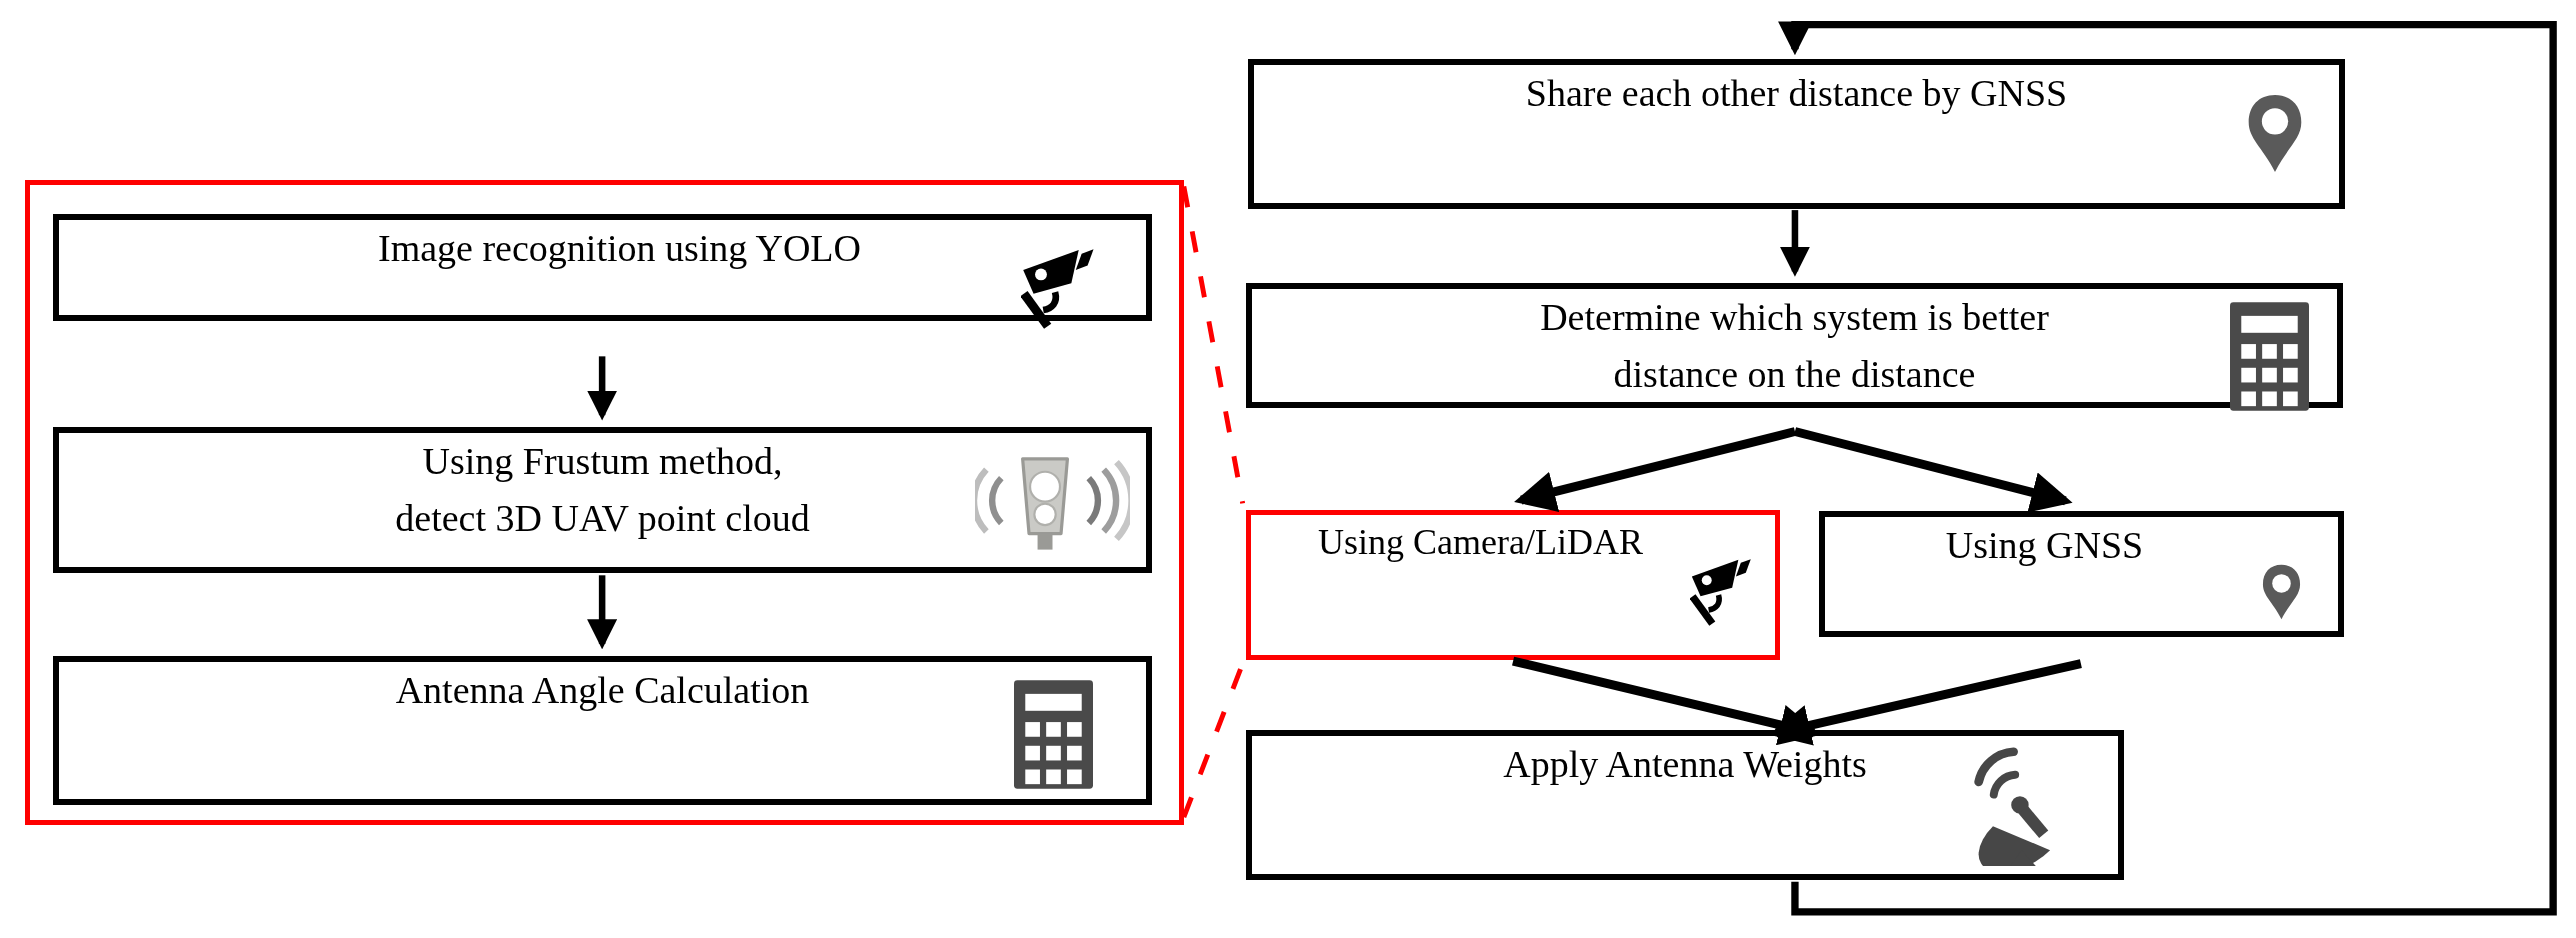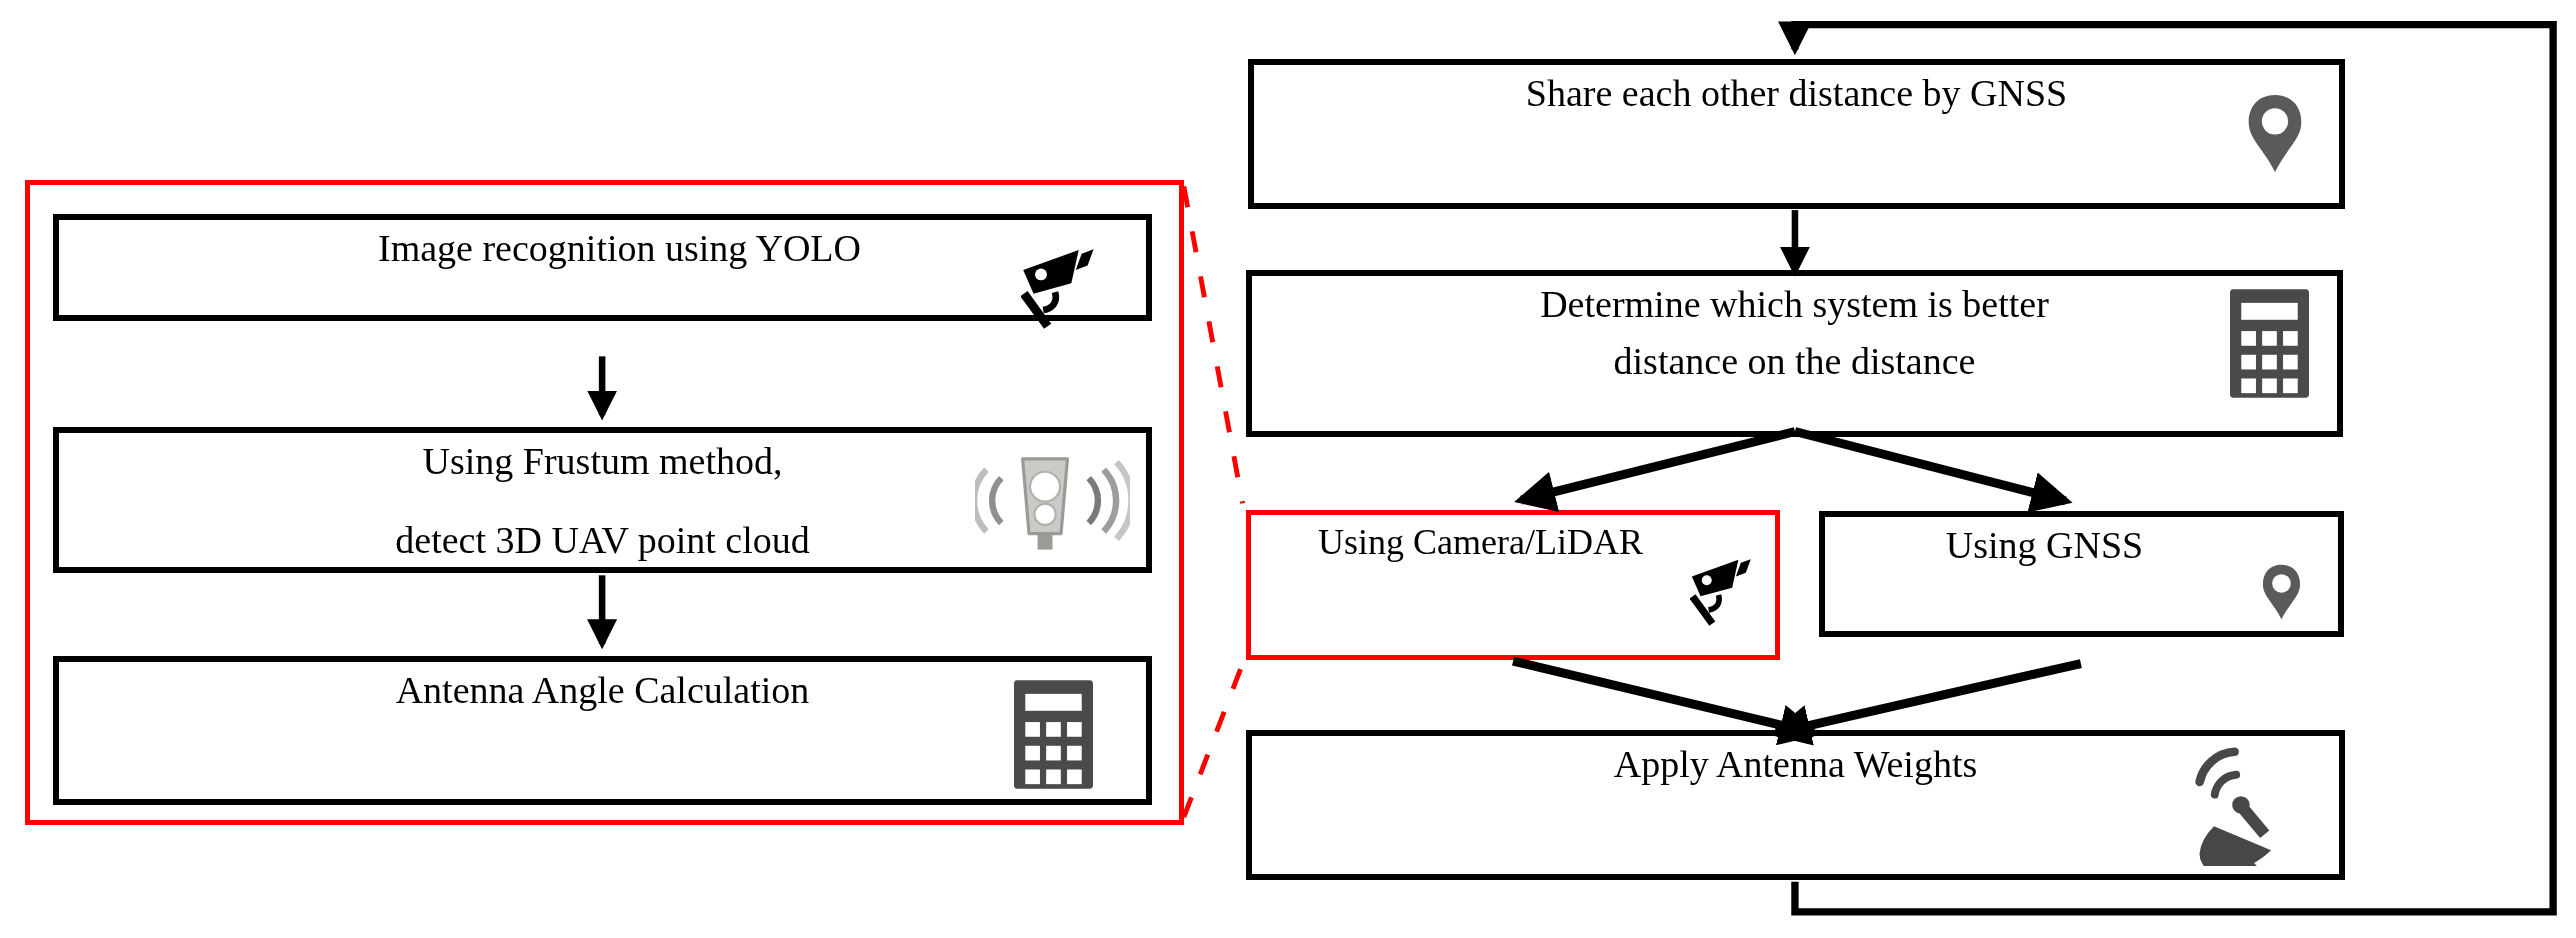--- a/index.html
+++ b/index.html
@@ -58,21 +58,21 @@
       <svg viewBox="0 0 100 110" width="74" height="83">
         <path d="M3 30 L78 3 L68 48 L17 62 Z" fill="#000"></path>
         <circle cx="27" cy="36" r="8" fill="#fff"></circle>
         <path d="M82 8 L98 2 L90 24 L74 30 Z" fill="#000"></path>
         <path d="M46 60 C 50 74 42 82 30 84" fill="none" stroke="#000" stroke-width="9"></path>
         <path d="M4 62 L36 106" stroke="#000" stroke-width="12"></path>
       </svg>
     </span>
   </div>
 
-  <div class="node" style="left:53px;top:427px;width:1099px;height:146px;gap:22px;">
+  <div class="node" style="left:53px;top:427px;width:1099px;height:146px;">
     <span class="txt">Using Frustum method,</span>
     <span class="txt">detect 3D UAV point cloud</span>
     <span class="icon" style="right:16.3px;top:10.6px;width:155px;height:112px;">
       <svg viewBox="0 0 140 105" width="155" height="112" preserveAspectRatio="xMidYMid meet">
         <path d="M22 32 A30 30 0 0 0 22 74" stroke="#8f8f8f" stroke-width="6" fill="none"></path>
         <path d="M8 24 A42 42 0 0 0 8 82" stroke="#bdbdbd" stroke-width="6" fill="none"></path>
         <path d="M104 32 A30 30 0 0 1 104 74" stroke="#7a7a7a" stroke-width="6" fill="none"></path>
         <path d="M118 24 A42 42 0 0 1 118 82" stroke="#9d9d9d" stroke-width="6" fill="none"></path>
         <path d="M130 17 A53 53 0 0 1 130 89" stroke="#c6c6c6" stroke-width="6" fill="none"></path>
         <path d="M42 14 L84 14 L78 84 L48 84 Z" fill="#cacac6" stroke="#9a9a96" stroke-width="3" stroke-linejoin="round"></path>
@@ -105,21 +105,21 @@
   <div class="node" style="left:1248px;top:59px;width:1097px;height:150px;">
     <span class="txt">Share each other distance by GNSS</span>
     <span class="icon" style="right:33px;top:26px;width:62px;height:85px;">
       <svg viewBox="0 0 60 84" width="62" height="85">
         <path d="M30 4 C14 4 4 15 4 31 C4 47 17 55 30 80 C43 55 56 47 56 31 C56 15 46 4 30 4 Z" fill="#5a5a5a"></path>
         <circle cx="30" cy="30" r="13" fill="#fff"></circle>
       </svg>
     </span>
   </div>
 
-  <div class="node" style="left:1246px;top:270px;width:1097px;height:167px;">
+  <div class="node" style="left:1246px;top:283px;width:1097px;height:125px;">
     <span class="txt">Determine which system is better</span>
     <span class="txt">distance on the distance</span>
     <span class="icon" style="right:28px;top:13px;width:79px;height:109px;">
       <svg viewBox="0 0 70 96" width="79" height="109">
         <rect x="0" y="0" width="70" height="96" rx="3" fill="#4a4a4a"></rect>
         <rect x="10" y="12" width="50" height="15" fill="#fff"></rect>
         <rect x="10" y="37" width="13" height="13" fill="#fff"></rect>
           <rect x="28.5" y="37" width="13" height="13" fill="#fff"></rect>
           <rect x="47" y="37" width="13" height="13" fill="#fff"></rect>
         <rect x="10" y="58" width="13" height="13" fill="#fff"></rect>
@@ -148,21 +148,21 @@
   <div class="node" style="left:1819px;top:511px;width:525px;height:126px;">
     <span class="txt" style="margin-right:74px;">Using GNSS</span>
     <span class="icon" style="right:33px;top:45px;width:47px;height:60px;">
       <svg viewBox="0 0 60 84" width="47" height="60">
         <path d="M30 4 C14 4 4 15 4 31 C4 47 17 55 30 80 C43 55 56 47 56 31 C56 15 46 4 30 4 Z" fill="#5a5a5a"></path>
         <circle cx="30" cy="30" r="13" fill="#fff"></circle>
       </svg>
     </span>
   </div>
 
-  <div class="node" style="left:1246px;top:730px;width:1099px;height:150px;">
+  <div class="node" style="left:1246px;top:730px;width:878px;height:150px;">
     <span class="txt">Apply Antenna Weights</span>
     <span class="icon" style="right:65px;top:11.4px;width:82px;height:119px;">
       <svg viewBox="0 0 100 150" width="82" height="119">
         <path d="M8 44 A48 48 0 0 1 52 6" stroke="#474747" stroke-width="11" fill="none" stroke-linecap="round"></path>
         <path d="M27 60 A29 29 0 0 1 54 35" stroke="#474747" stroke-width="10" fill="none" stroke-linecap="round"></path>
         <circle cx="60" cy="73" r="11" fill="#474747"></circle>
         <path d="M64 79 L90 110" stroke="#474747" stroke-width="15"></path>
         <path d="M26 100 A 42 24 -32 0 0 98 130 L 26 100 Z" fill="#474747"></path>
         <path d="M62 130 L80 150 L48 150 Z" fill="#474747"></path>
       </svg>

